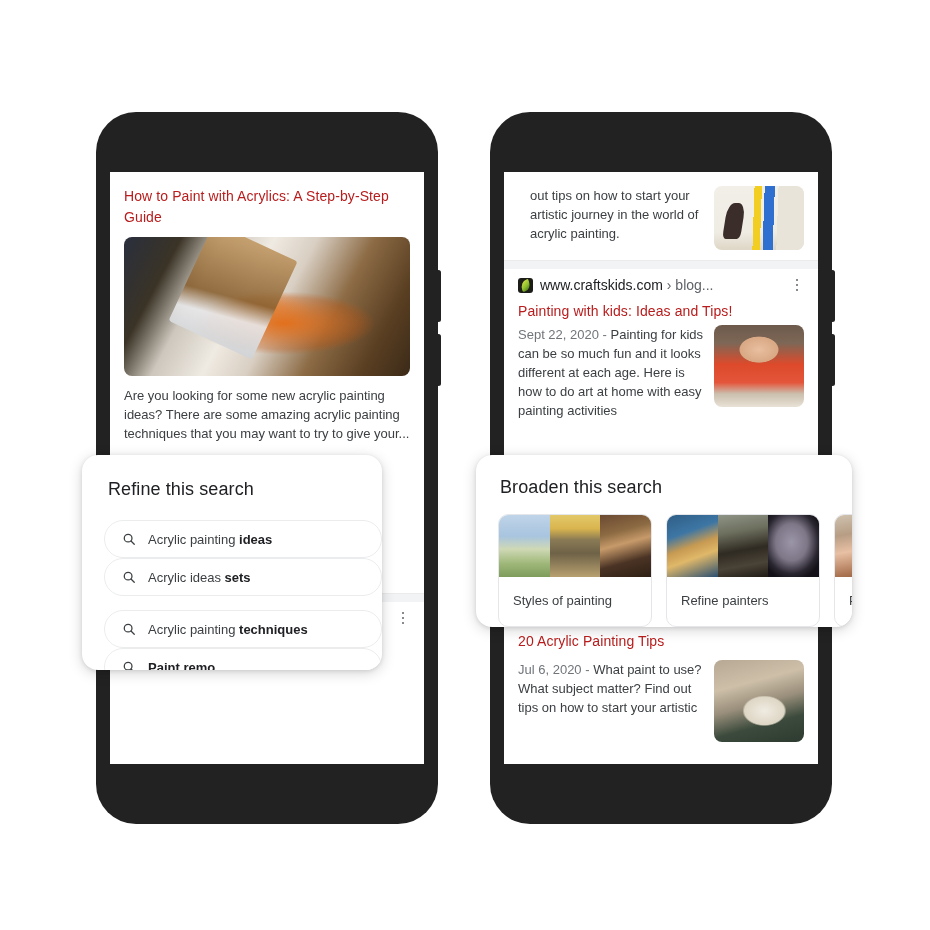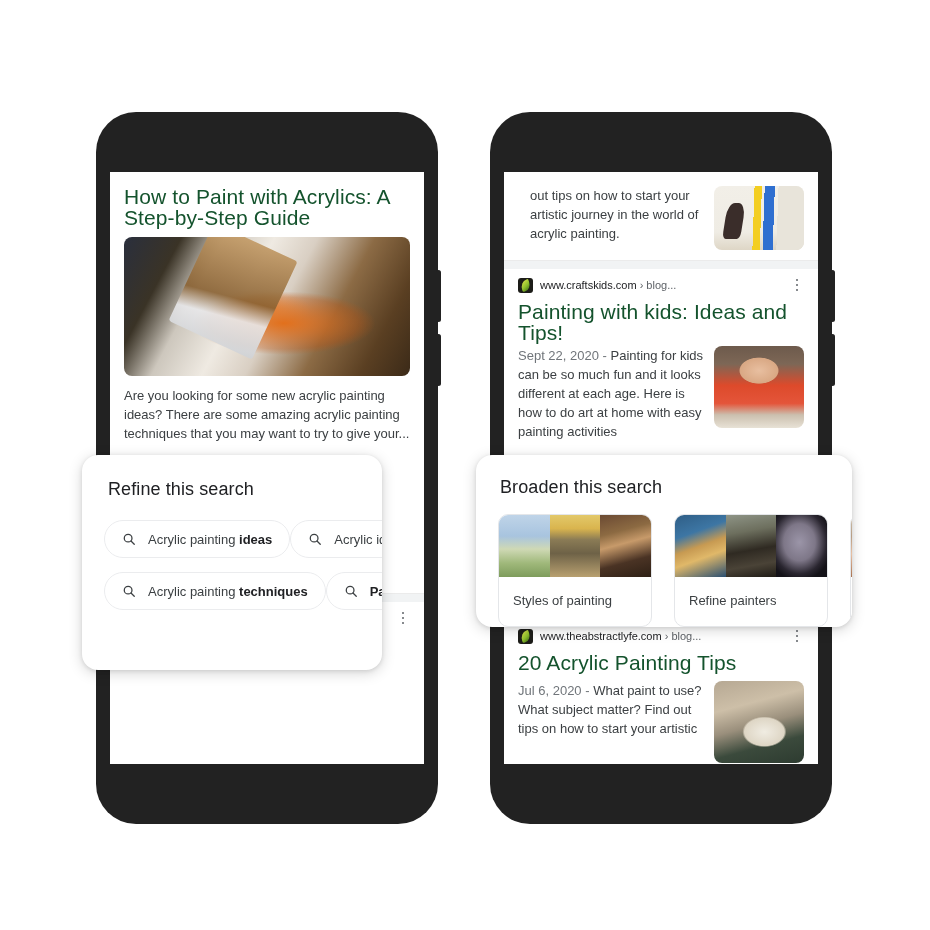--- a/index.html
+++ b/index.html
@@ -15,57 +15,57 @@
   
   #phone-left{left:96px;top:112px;width:342px;height:712px;}
   #phone-left .phone-screen{left:14px;top:60px;width:314px;height:592px;}
   
   #phone-right{left:490px;top:112px;width:342px;height:712px;}
   #phone-right .phone-screen{left:14px;top:60px;width:314px;height:592px;}
 
   
   .serp{position:absolute;left:0;top:0;width:314px;}
   .res{padding:0 14px;background:#fff;}
-  .res-title{color:#14532d;font-size:21px;line-height:21px;letter-spacing:.1px;}
+  .res-title{color:#b91c1c;font-size:14px;line-height:21px;letter-spacing:.1px;}
   .res-snippet{color:#3c4043;font-size:13px;line-height:19px;}
   .res-date{color:#70757a;}
   .hero-img{width:286px;height:139px;border-radius:8px;margin:9px 0 10px;overflow:hidden;}
   .divider{height:8px;background:#f1f3f4;border-top:1px solid #ebebeb;}
 
   .src-row{display:flex;align-items:center;gap:7px;padding:8px 0 2px;}
   .favicon{width:15px;height:15px;border-radius:3px;flex:none;position:relative;
            background:#1c1c18;overflow:hidden;}
   .favicon .leaf{position:absolute;left:3px;top:2px;width:9px;height:11px;
                  background:linear-gradient(150deg,#d7e24a 10%,#8fbf2d 55%,#2f5d10 100%);
                  border-radius:80% 10% 70% 15%;transform:rotate(-18deg);}
-  .src-url{font-size:11px;color:#202124;white-space:nowrap;overflow:hidden;}
+  .src-url{font-size:14px;color:#202124;white-space:nowrap;overflow:hidden;}
   .src-url .path{color:#5f6368;}
   .kebab{margin-left:auto;width:14px;height:16px;display:flex;flex-direction:column;
          align-items:center;justify-content:center;gap:2.5px;}
   .kebab i{width:2.5px;height:2.5px;border-radius:50%;background:#5f6368;display:block;}
 
   .snip-flex{display:flex;gap:10px;align-items:flex-start;}
   .snip-flex .txt{flex:1;}
   .thumb{width:90px;height:82px;border-radius:8px;flex:none;overflow:hidden;}
 
   
   .panel{position:absolute;background:#ffffff;border-radius:16px;
          box-shadow:0 3px 14px rgba(0,0,0,.17),0 1px 4px rgba(0,0,0,.10);
          overflow:hidden;}
   .panel-title{font-size:18px;color:#202124;letter-spacing:.1px;}
 
   .chips-wrap{position:relative;}
-  .chip-row{display:flex;gap:0;margin-bottom:14px;}
+  .chip-row{display:flex;gap:0;margin-bottom:14px;flex-direction:column;}
   .chip{display:flex;align-items:center;gap:12px;border:1px solid #ebecee;
         border-radius:20px;height:36px;padding:0 17px;white-space:nowrap;
         font-size:13px;color:#3c4043;background:#fff;flex:none;}
   .chip b{font-weight:700;color:#202124;}
   .mag{width:14px;height:14px;flex:none;display:block;}
 
-  .cards-row{display:flex;gap:22px;}
+  .cards-row{display:flex;gap:14px;}
   .bcard{width:152px;border:1px solid #e4e6e9;border-radius:10px;overflow:hidden;
          background:#fff;flex:none;}
   .bcard .strip{display:flex;height:62px;}
   .bcard .strip>div{flex:1;}
   .bcard .cap{font-size:13px;color:#3c4043;padding:16px 14px 18px;white-space:nowrap;}
 
   
   .img-palette{width:100%;height:100%;
     background:
       radial-gradient(ellipse 42% 30% at 56% 62%, #e2701c 0%, #c4561055 62%, transparent 76%),

